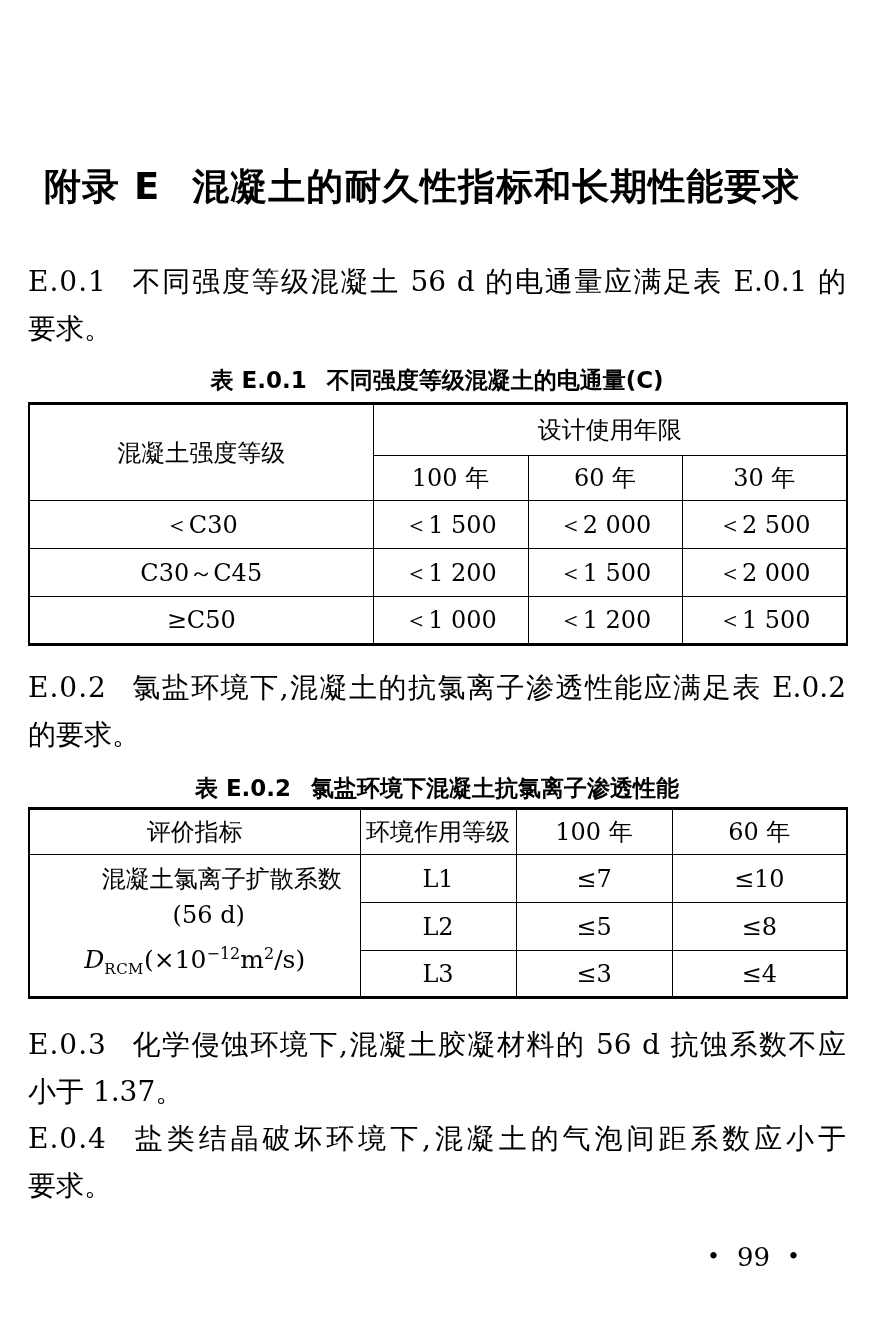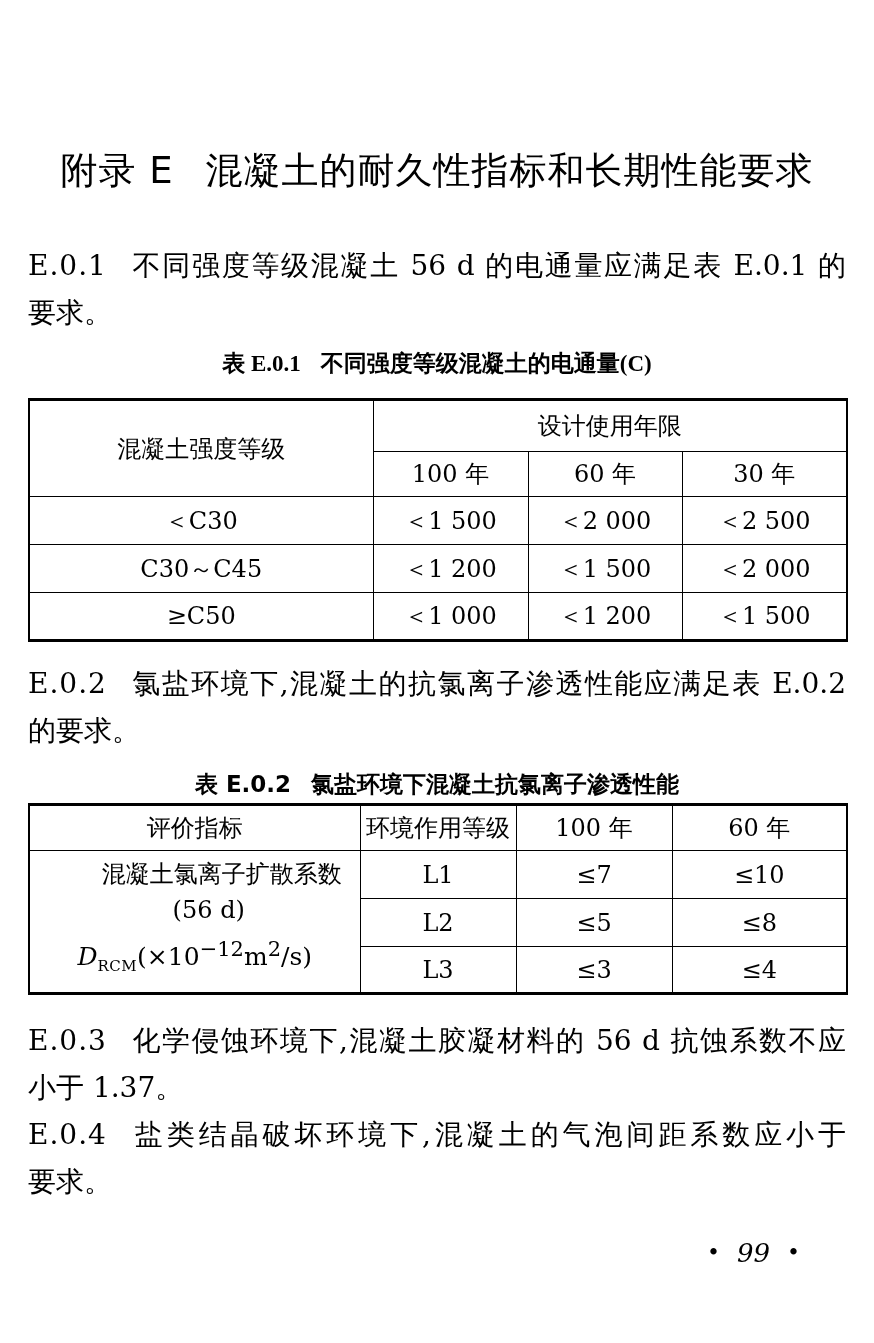--- a/index.html
+++ b/index.html
@@ -9,24 +9,23 @@
     font-family: "DejaVu Serif", "Liberation Serif", serif;
   }
   .page {
     box-sizing: border-box;
     width: 874px; height: 1343px;
     padding: 150px 28px 0 28px;
     overflow: hidden;
   }
   
   .doc-title {
-    margin: 0;
-    text-align: center;
+    margin: 16px;
     font-family: "DejaVu Sans", "Liberation Sans", sans-serif;
-    font-weight: 400;
+    font-weight: 700;
     font-size: 37px;
     line-height: 42px;
     letter-spacing: 1px;
     white-space: nowrap;
   }
   .doc-title .title-label { margin-right: 32px; }
   
   .clause {
     font-size: 28px;
     line-height: 47px;
@@ -48,21 +47,21 @@
   
   .tcaption {
     text-align: center;
     font-family: "DejaVu Sans", "Liberation Sans", sans-serif;
     font-weight: 700;
     font-size: 23px;
     line-height: 32px;
     white-space: nowrap;
   }
   .tcaption .cap-label { margin-right: 20px; }
-  .tcaption-1 { margin-top: 12px; margin-bottom: 18px; font-family: Liberation Serif, serif; }
+  .tcaption-1 { margin-top: 12px; margin-bottom: 6px; }
   .tcaption-2 { margin-top: 14px; margin-bottom: 3px; }
   
   table.dtable {
     border-collapse: collapse;
     table-layout: fixed;
     width: 818px;
     border-left: 2px solid #000;
     border-right: 2px solid #000;
     border-top: 3px solid #000;
     border-bottom: 3px solid #000;
@@ -77,30 +76,30 @@
   }
   td.indicator-cell {
     text-align: left;
     font-size: 23px;
     padding: 0 4px 0 5px;
   }
   .ind-line1 { text-indent: 26px; line-height: 36px; margin-left: 28px; }
   .ind-line2 { line-height: 42px; font-size: 25px; }
   .ind-line2 .dvar { font-style: italic; }
   .ind-line2 sub { font-size: 15px; letter-spacing: 0.5px; }
-  .ind-line2 sup { font-size: 21px; }
+  .ind-line2 sup { font-size: 16px; }
   
   .footer {
     margin-top: 30px;
     text-align: right;
     padding-right: 46px;
     font-size: 26px;
     line-height: 36px;
   }
-  .footer .pg-num { margin: 0 17px; font-style: italic; }
+  .footer .pg-num { margin: 0 17px; }
   .footer .pg-dot { font-size: 22px; vertical-align: 2px; }
 </style>
 </head>
 <body>
 
 <div class="page">
 
   <h1 class="doc-title"><span class="title-label">附录 E</span><span>混凝土的耐久性指标和长期性能要求</span></h1>
 
   <div class="clause clause-1">

